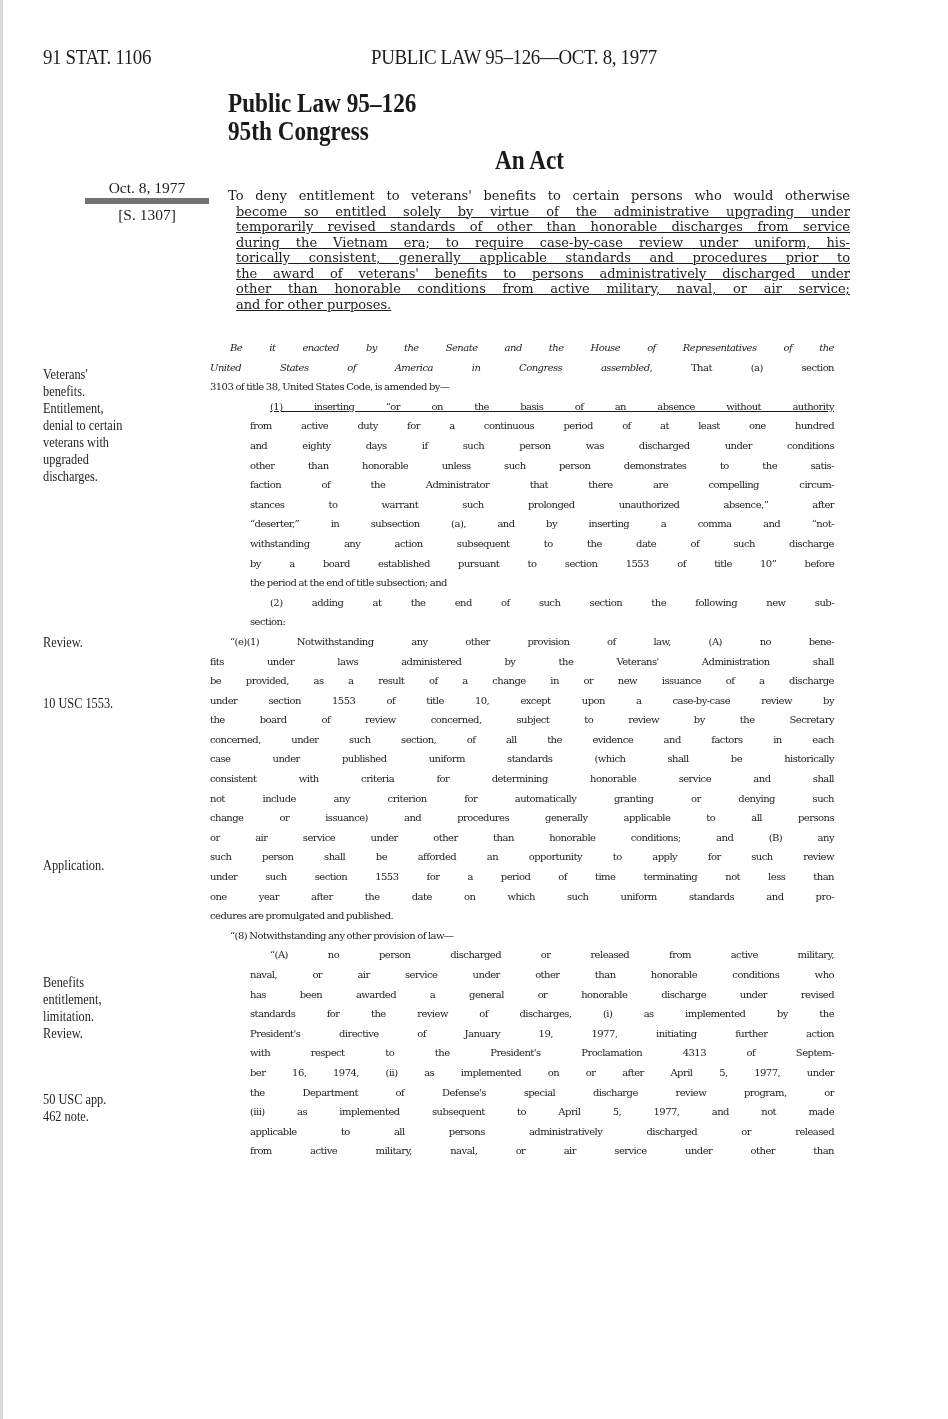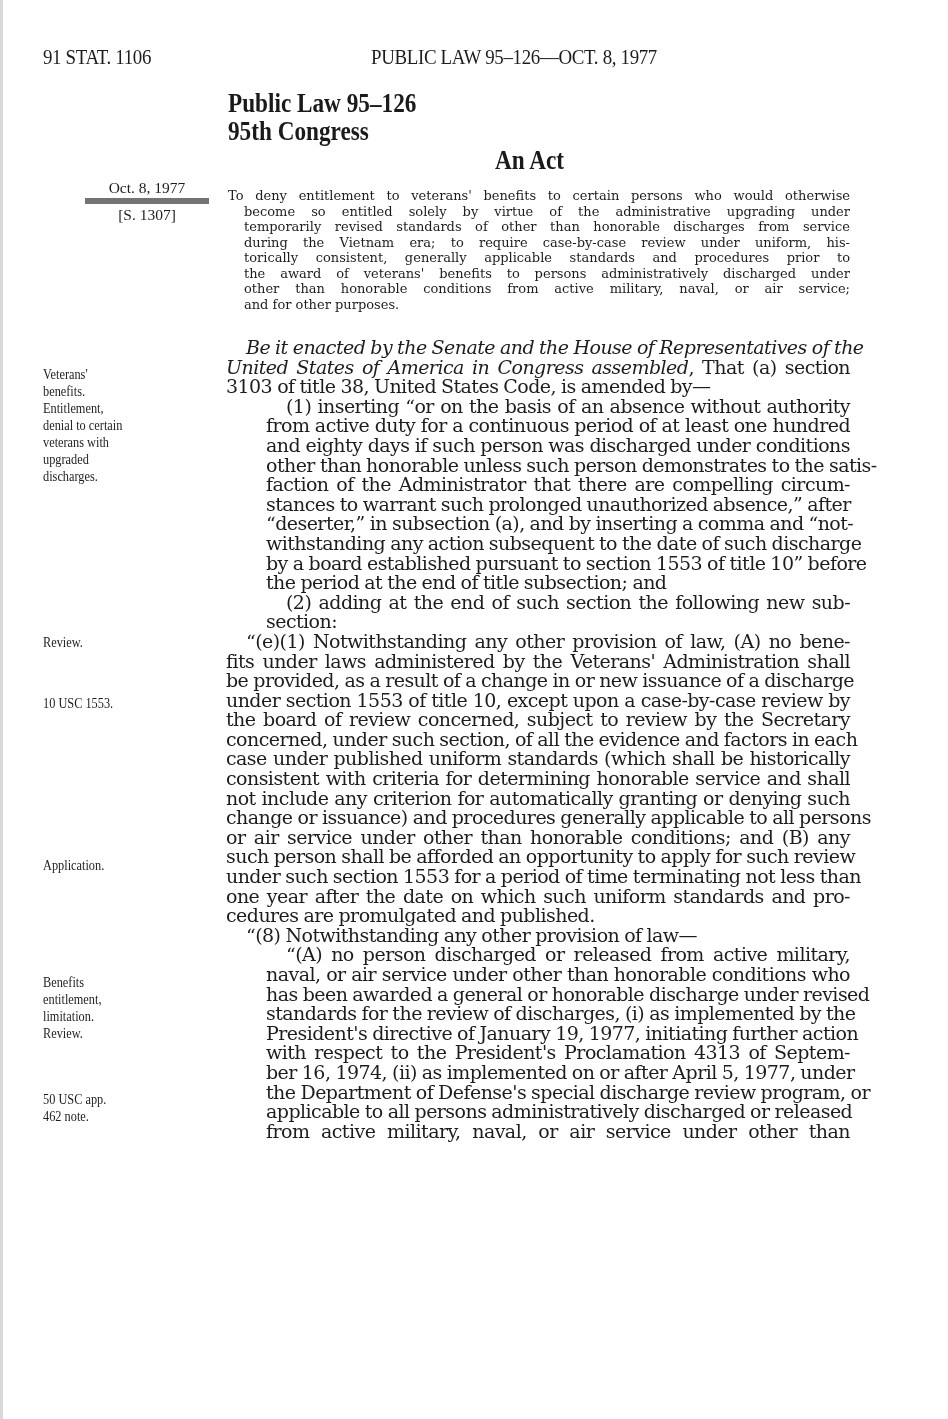--- a/index.html
+++ b/index.html
@@ -11,24 +11,24 @@
   .title { position: absolute; left: 228px; font-family: "Liberation Serif", serif; font-weight: bold; font-size: 27px; transform: scaleX(0.86); transform-origin: left top; white-space: nowrap; color: #1a1a1a; }
   .t1 { top: 88px; }
   .t2 { top: 116px; }
   .t3 { top: 145px; left: 495px; }
   .date-block { position: absolute; left: 85px; top: 179px; width: 124px; text-align: center; font-family: "Liberation Serif", serif; font-size: 15.5px; }
   .date-line { padding-bottom: 1px; border-bottom: 6px solid #737373; }
   .bill { padding-top: 2px; }
   .purpose { position: absolute; left: 228px; top: 188px; width: 622px; font-family: "DejaVu Serif", serif; font-size: 13px; line-height: 15.5px; }
   .purpose .pl { white-space: nowrap; text-align: justify; text-align-last: justify; display: block; }
   .purpose .pl.first { margin-left: 0; }
-  .purpose .pl.ind { margin-left: 16px; }
+  .purpose .pl.ind { margin-left: 8px; text-decoration: underline; }
   .purpose .pl.last { text-align-last: left; }
   .margin-note { position: absolute; left: 43px; font-family: "Liberation Serif", serif; font-size: 14px; line-height: 17px; transform: scaleX(0.88); transform-origin: left top; white-space: nowrap; }
-  .body { position: absolute; left: 226px; top: 338px; width: 624px; font-family: "DejaVu Serif", serif; font-size: 19px; line-height: 19.6px; }
+  .body { position: absolute; left: 210px; top: 338px; width: 624px; font-family: "DejaVu Serif", serif; font-size: 10px; line-height: 19.6px; }
   .body .bl { display: block; white-space: nowrap; text-align: justify; text-align-last: justify; letter-spacing: -0.55px; word-spacing: -0.5px; }
   .body .bl.in1 { margin-left: 40px; width: 584px; }
   .body .bl.lastline { text-align-last: left; }
   .body .bl.para { padding-left: 20px; }
   .body .bl.ital { font-style: italic; }
   .body i { font-style: italic; }
 </style>
 </head>
 <body>
 
@@ -84,21 +84,21 @@
 <div class="margin-note" style="top:1091px;">
   <div>50 USC app.</div>
   <div>462 note.</div>
 </div>
 
 <div class="body">
   <span class="bl ital para">Be it enacted by the Senate and the House of Representatives of the</span>
   <span class="bl"><i>United States of America in Congress assembled</i><span>, That (a) section</span></span>
   <span class="bl lastline">3103 of title 38, United States Code, is amended by—</span>
 
-  <span class="bl in1 para" style="padding-left:20px;width:564px;">(1) inserting “or on the basis of an absence without authority</span>
+  <span class="bl in1 para" style="padding-left:20px;width:564px;text-decoration:underline;">(1) inserting “or on the basis of an absence without authority</span>
   <span class="bl in1">from active duty for a continuous period of at least one hundred</span>
   <span class="bl in1">and eighty days if such person was discharged under conditions</span>
   <span class="bl in1">other than honorable unless such person demonstrates to the satis-</span>
   <span class="bl in1">faction of the Administrator that there are compelling circum-</span>
   <span class="bl in1">stances to warrant such prolonged unauthorized absence,” after</span>
   <span class="bl in1">“deserter,” in subsection (a), and by inserting a comma and “not-</span>
   <span class="bl in1">withstanding any action subsequent to the date of such discharge</span>
   <span class="bl in1">by a board established pursuant to section 1553 of title 10” before</span>
   <span class="bl in1 lastline">the period at the end of title subsection; and</span>
   <span class="bl in1" style="padding-left:20px;width:564px;">(2) adding at the end of such section the following new sub-</span>
@@ -122,15 +122,16 @@
   <span class="bl lastline" style="padding-left:20px;">“(8) Notwithstanding any other provision of law—</span>
 
   <span class="bl in1" style="padding-left:20px;width:564px;">“(A) no person discharged or released from active military,</span>
   <span class="bl in1">naval, or air service under other than honorable conditions who</span>
   <span class="bl in1">has been awarded a general or honorable discharge under revised</span>
   <span class="bl in1">standards for the review of discharges, (i) as implemented by the</span>
   <span class="bl in1">President's directive of January 19, 1977, initiating further action</span>
   <span class="bl in1">with respect to the President's Proclamation 4313 of Septem-</span>
   <span class="bl in1">ber 16, 1974, (ii) as implemented on or after April 5, 1977, under</span>
   <span class="bl in1">the Department of Defense's special discharge review program, or</span>
+  <span class="bl in1">(iii) as implemented subsequent to April 5, 1977, and not made</span>
   <span class="bl in1">applicable to all persons administratively discharged or released</span>
   <span class="bl in1">from active military, naval, or air service under other than</span>
 </div>
 
 </body></html>

